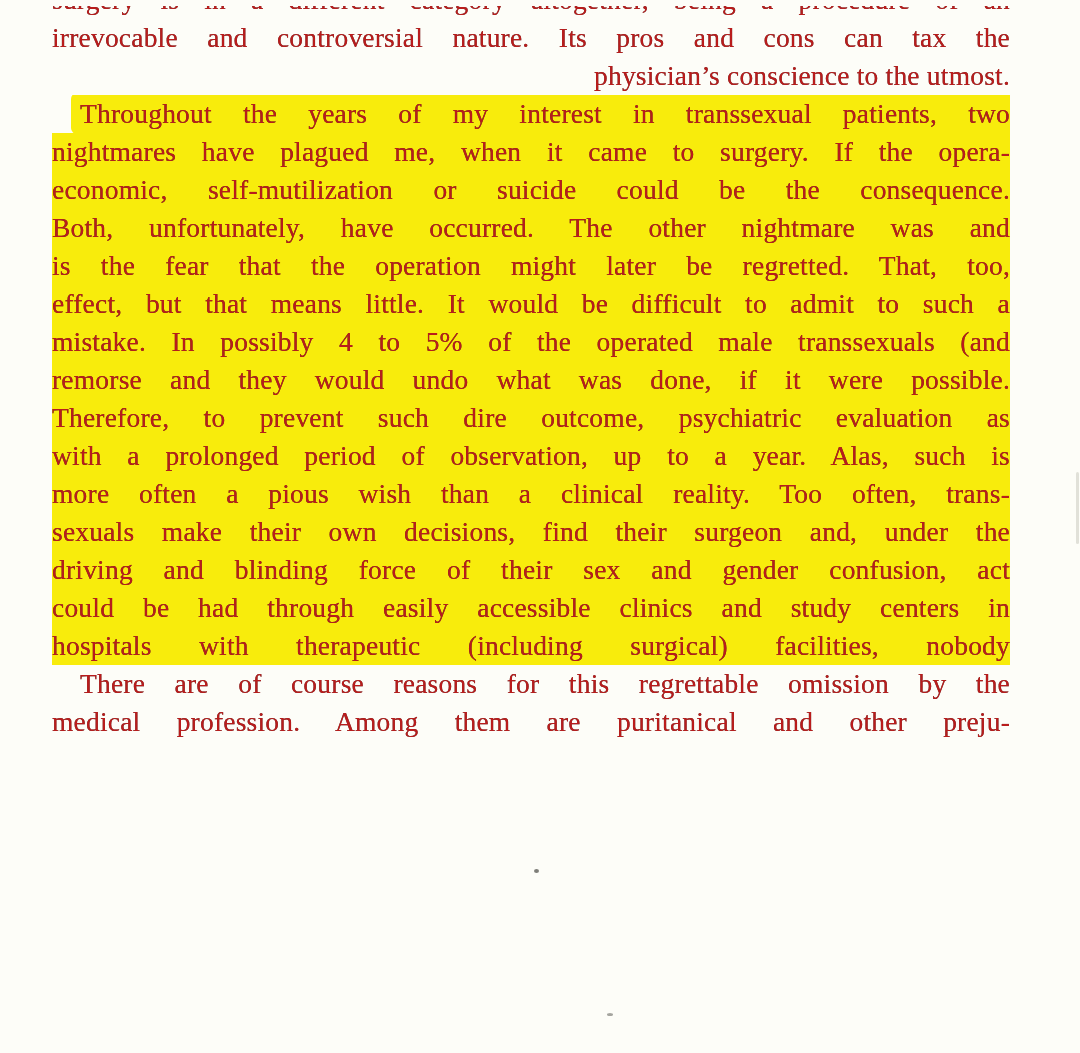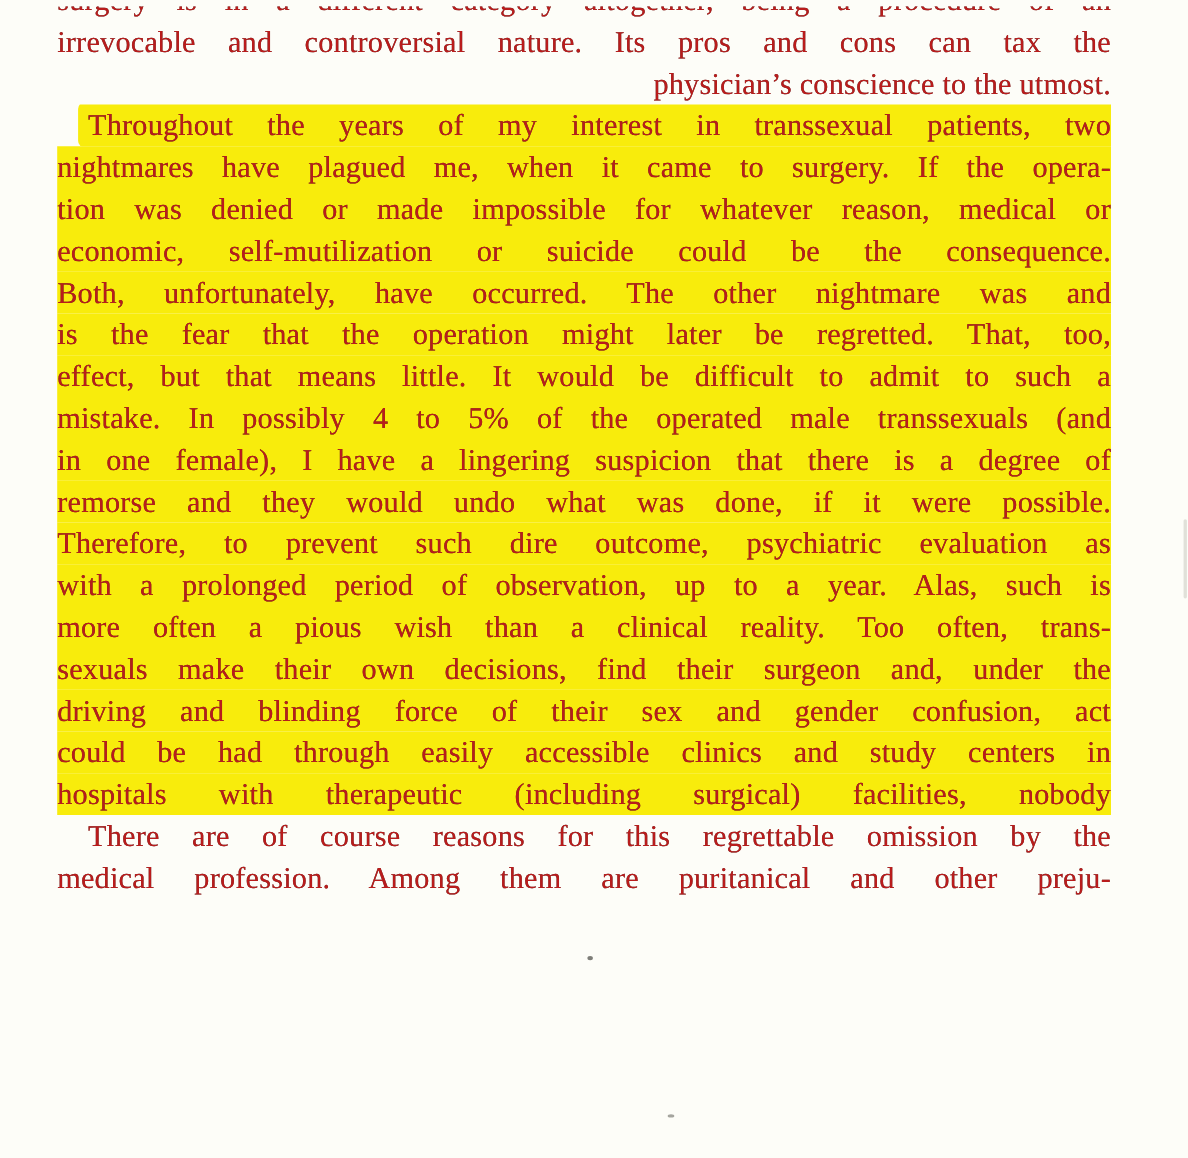--- a/index.html
+++ b/index.html
@@ -46,27 +46,25 @@
 
     <div class="clipwrap">
       <div class="line j shiftup"><span class="t">surgery is in a different category altogether, being a procedure of an</span></div>
     </div>
 
     <div class="line j"><span class="t">irrevocable and controversial nature. Its pros and cons can tax the</span></div>
     <div class="line"><span class="t">physician’s conscience to the utmost.</span></div>
 
     <div class="line j indent"><span class="t hl">Throughout the years of my interest in transsexual patients, two</span></div>
     <div class="line j"><span class="t hl">nightmares have plagued me, when it came to surgery. If the opera-</span></div>
-    <div class="line j"><span class="t hl">tion was denied or made impossible for whatever reason, medical or</span></div>
     <div class="line j"><span class="t hl">economic, self-mutilization or suicide could be the consequence.</span></div>
     <div class="line j"><span class="t hl">Both, unfortunately, have occurred. The other nightmare was and</span></div>
     <div class="line j"><span class="t hl">is the fear that the operation might later be regretted. That, too,</span></div>
     <div class="line j"><span class="t hl">effect, but that means little. It would be difficult to admit to such a</span></div>
     <div class="line j"><span class="t hl">mistake. In possibly 4 to 5% of the operated male transsexuals (and</span></div>
-    <div class="line j"><span class="t hl">in one female), I have a lingering suspicion that there is a degree of</span></div>
     <div class="line j"><span class="t hl">remorse and they would undo what was done, if it were possible.</span></div>
     <div class="line j"><span class="t hl">Therefore, to prevent such dire outcome, psychiatric evaluation as</span></div>
     <div class="line j"><span class="t hl">with a prolonged period of observation, up to a year. Alas, such is</span></div>
     <div class="line j"><span class="t hl">more often a pious wish than a clinical reality. Too often, trans-</span></div>
     <div class="line j"><span class="t hl">sexuals make their own decisions, find their surgeon and, under the</span></div>
     <div class="line j"><span class="t hl">driving and blinding force of their sex and gender confusion, act</span></div>
     <div class="line j"><span class="t hl">could be had through easily accessible clinics and study centers in</span></div>
     <div class="line j"><span class="t hl">hospitals with therapeutic (including surgical) facilities, nobody</span></div>
 
     <div class="line j indent"><span class="t">There are of course reasons for this regrettable omission by the</span></div>

